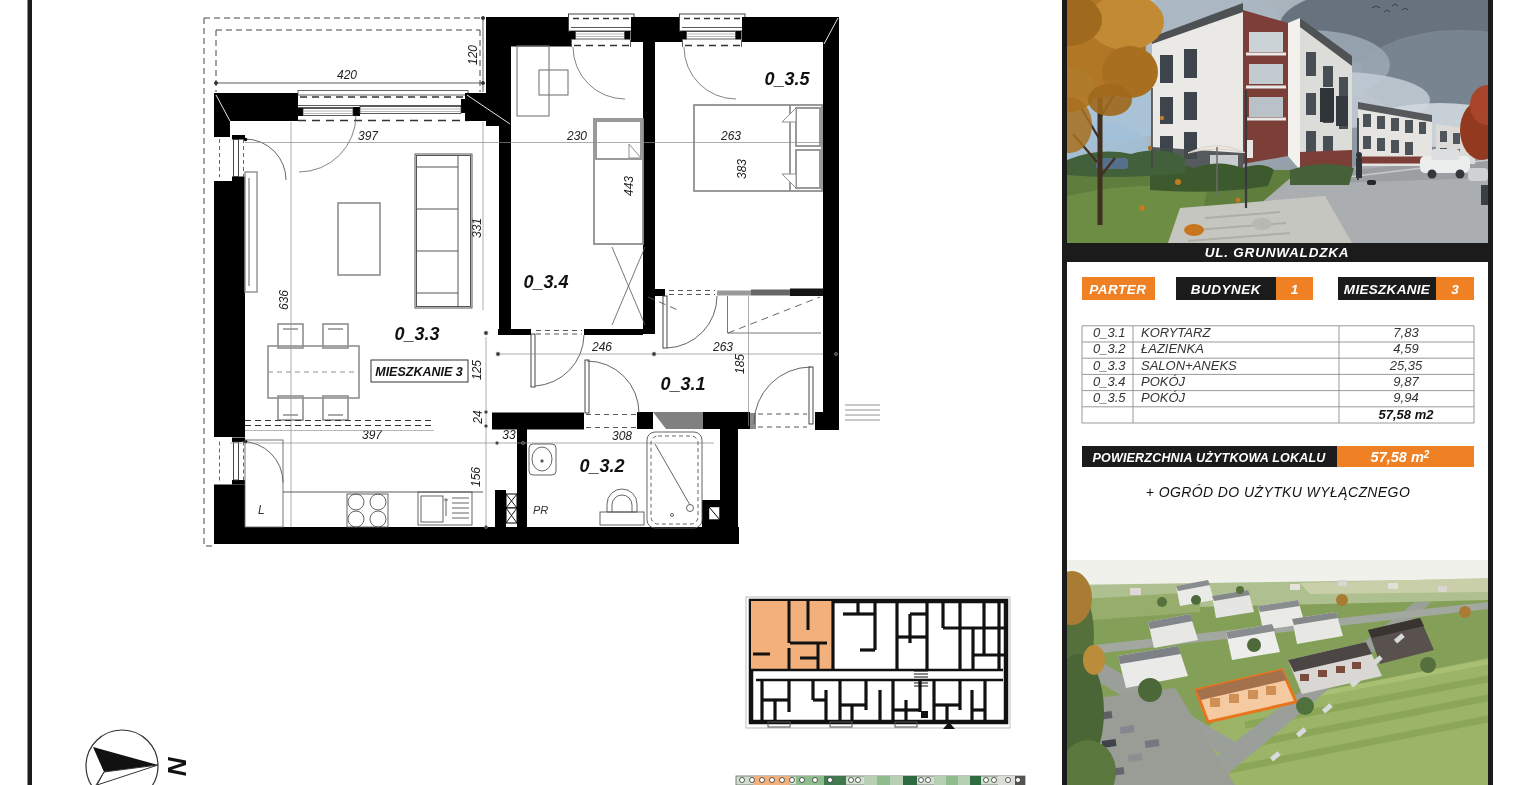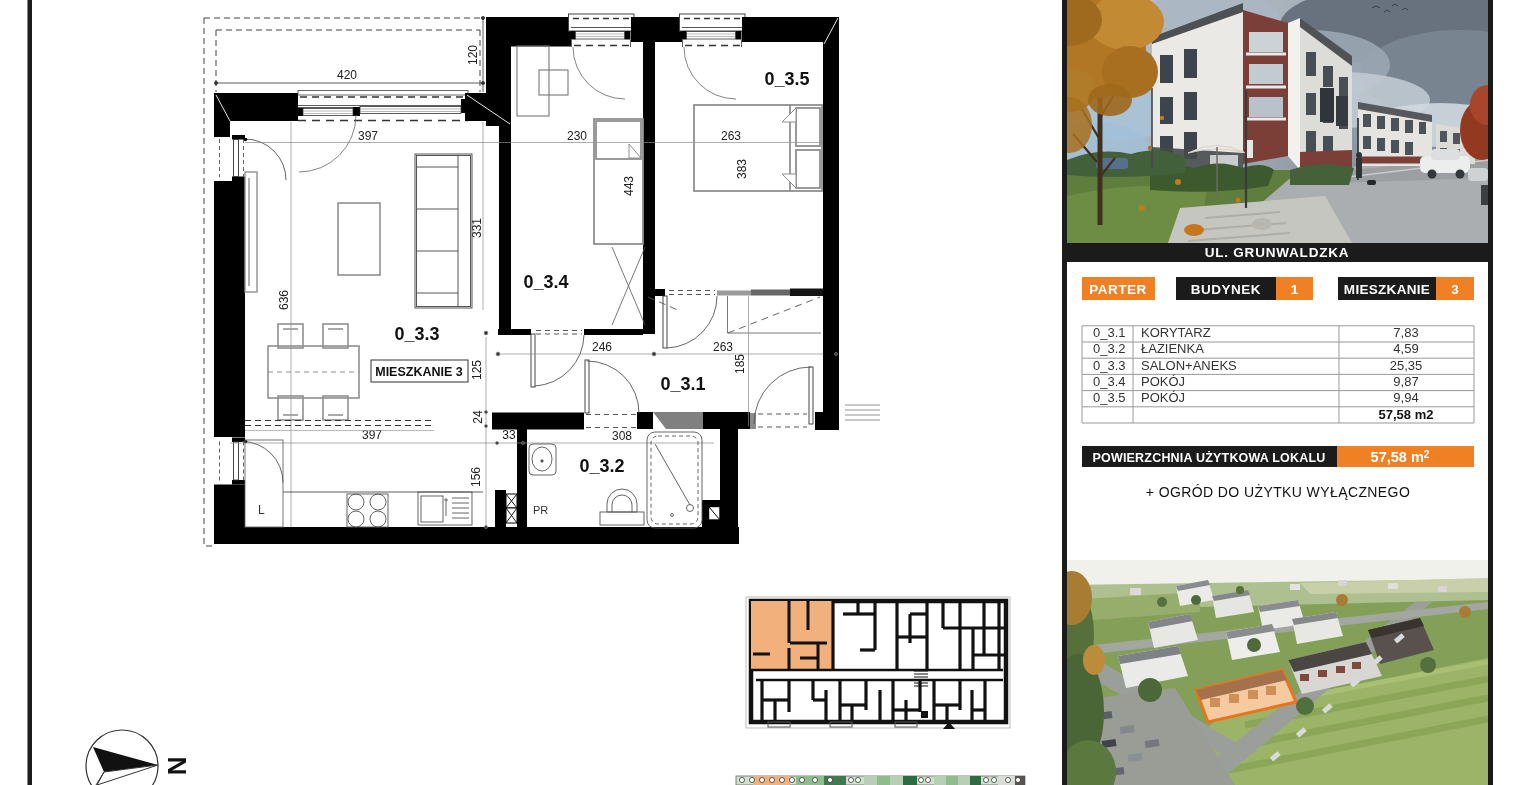--- a/index.html
+++ b/index.html
@@ -1,17 +1,17 @@
 <!DOCTYPE html>
 <html><head>
 <meta charset="utf-8">
 <style>
   html,body{margin:0;padding:0;background:#ffffff;}
   #page{position:relative;width:1520px;height:785px;overflow:hidden;background:#d946ef;
-        font-family:"Liberation Sans", sans-serif;}
+        font-family:"Liberation Sans", sans-serif;font-style:italic;}
   svg text{font-family:"Liberation Sans", sans-serif;}
 </style>
 </head>
 <body>
 <div id="page">
 <svg width="1520" height="785" viewBox="0 0 1520 785">
 
 <rect x="0" y="0" width="1520" height="785" fill="#ffffff"></rect>
 
 <rect x="27.5" y="0" width="4.5" height="785" fill="#1c1c1c"></rect>

